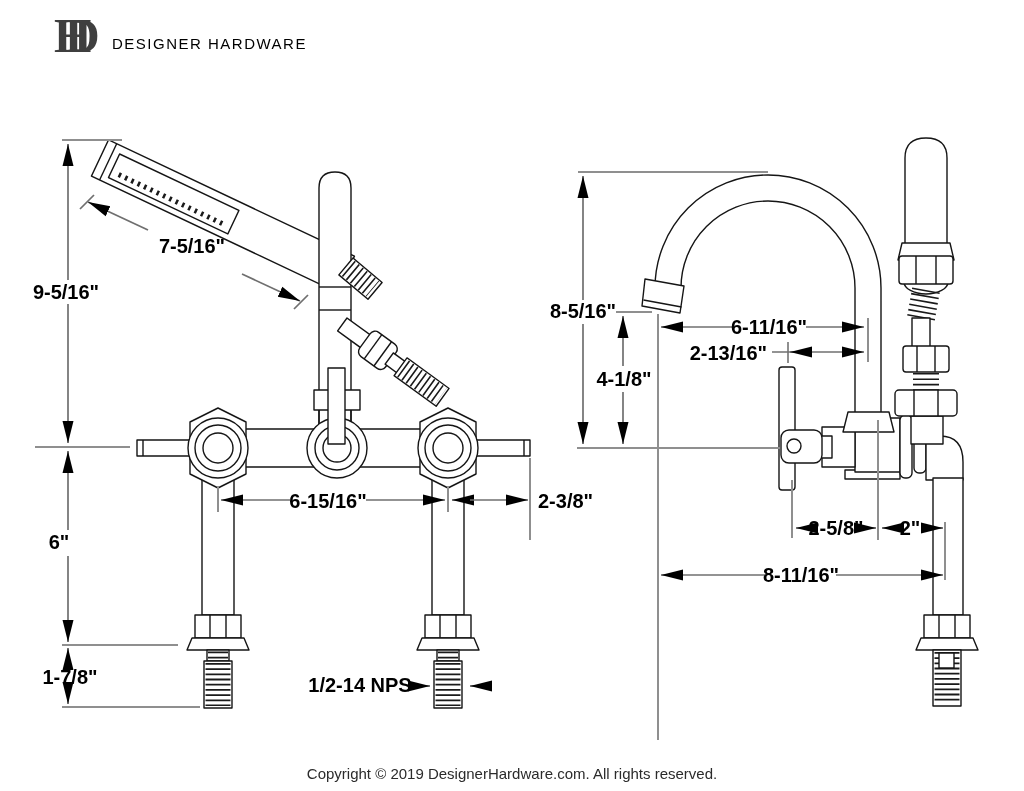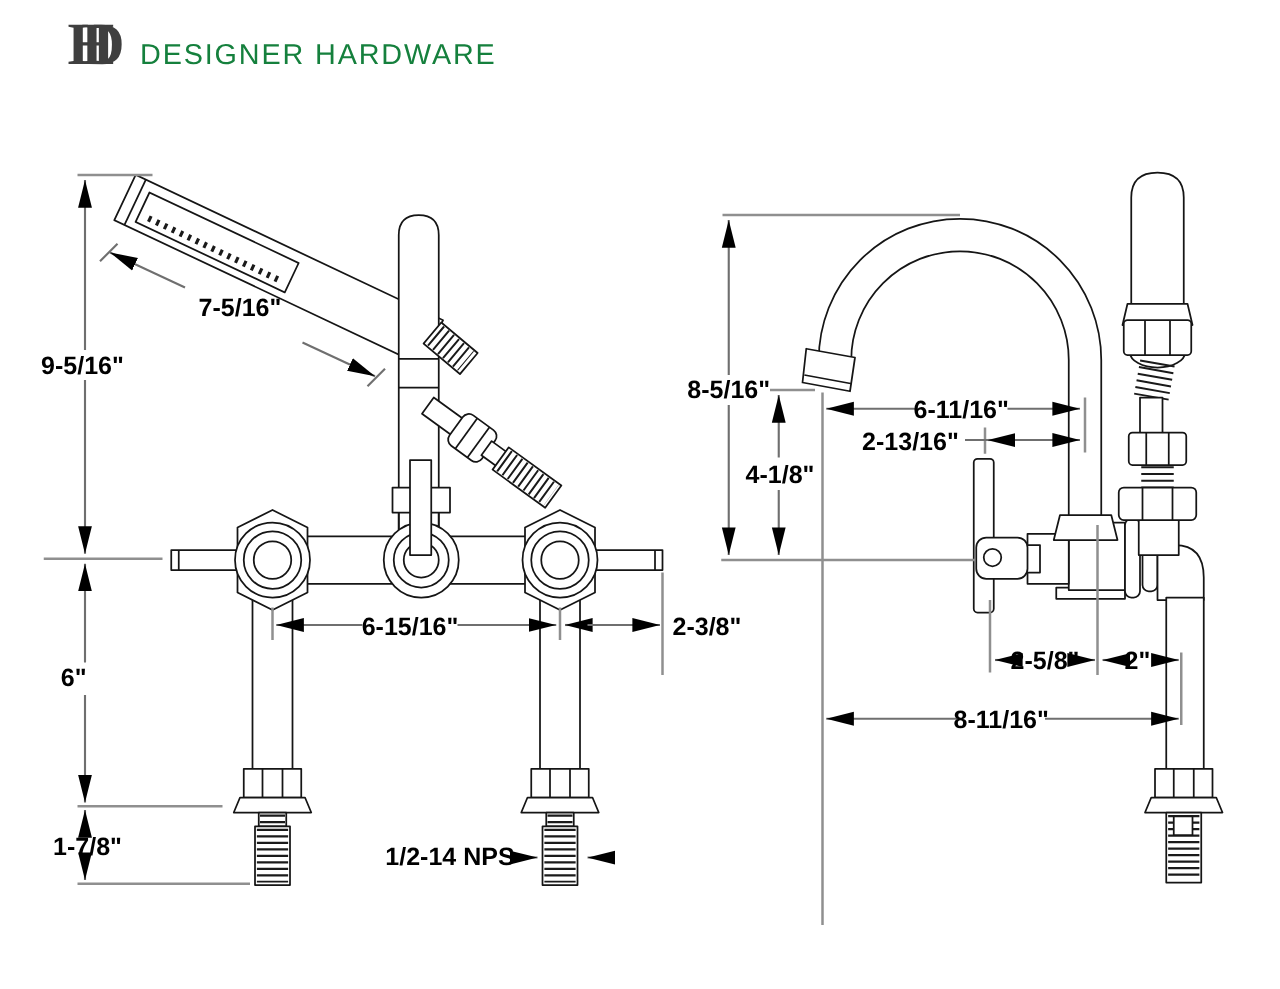--- a/index.html
+++ b/index.html
@@ -5,21 +5,21 @@
   html,body{margin:0;padding:0;background:#ffffff;}
   #page{position:relative;width:1024px;height:791px;background:#fff;overflow:hidden;
         font-family:"Liberation Sans", sans-serif;}
   
   #brandbar{position:absolute;left:54px;top:14px;display:flex;align-items:center;gap:10px;}
   .monogram{position:relative;width:48px;height:52px;}
   .monogram span{position:absolute;top:-4px;font-family:"Liberation Serif", serif;
                  font-weight:bold;font-size:48px;color:#3f3f3f;line-height:52px;}
   .mono-h{left:0;}
   .mono-d{left:11px;}
-  .brand-text{font-size:23px;letter-spacing:1.5px;color:#15803d;font-weight:400;padding-top:6px;}
+  .brand-text{font-size:15px;letter-spacing:1.5px;color:#000000;font-weight:400;padding-top:6px;}
   
   #copyright{position:absolute;left:0;top:765px;width:100%;text-align:center;
              font-size:15px;color:#2b2b2b;}
   
   svg{position:absolute;left:0;top:0;}
   .part{fill:#ffffff;stroke:#151515;stroke-width:1.4;stroke-linejoin:round;}
   .pline{fill:none;stroke:#151515;stroke-width:1.4;stroke-linecap:butt;}
   .band{fill:none;stroke:#1a1a1a;}
   .ext{fill:none;stroke:#8f8f8f;stroke-width:2;}
   .dim{fill:none;stroke:#6f6f6f;stroke-width:1.7;}
@@ -269,13 +269,14 @@
         <line class="dim" x1="926" y1="528" x2="943" y2="528" marker-end="url(#arr)"></line>
         <text class="dimtxt" x="910" y="535" text-anchor="middle">2"</text>
 
         <line class="dim" x1="766" y1="575" x2="661" y2="575" marker-end="url(#arr)"></line>
         <line class="dim" x1="836" y1="575" x2="943" y2="575" marker-end="url(#arr)"></line>
         <text class="dimtxt" x="801" y="582" text-anchor="middle">8-11/16"</text>
       </g>
     </g>
   </svg>
 
+  <div id="copyright">Copyright © 2019 DesignerHardware.com. All rights reserved.</div>
 </div>
 
 </body></html>

